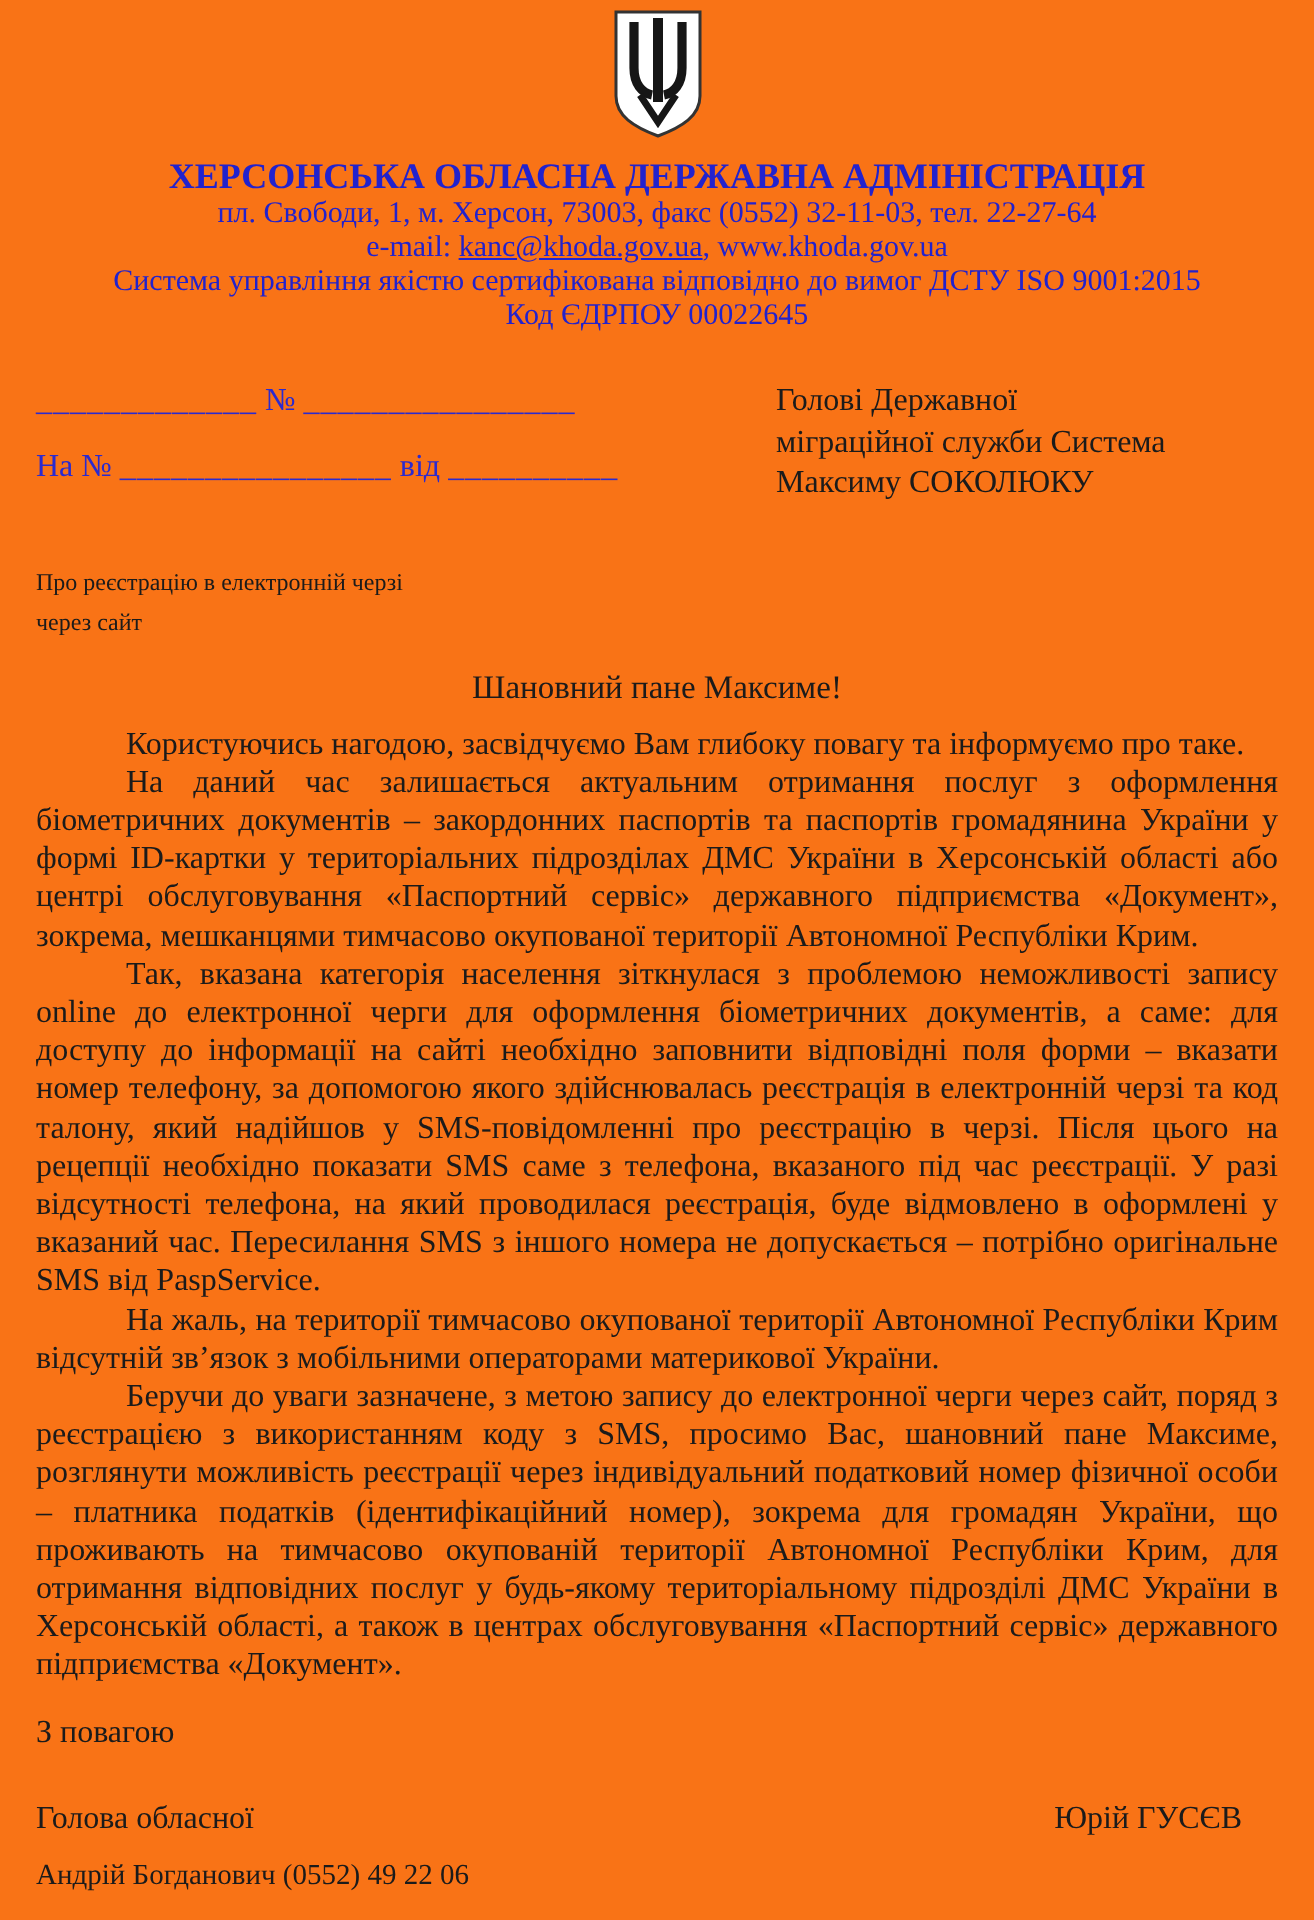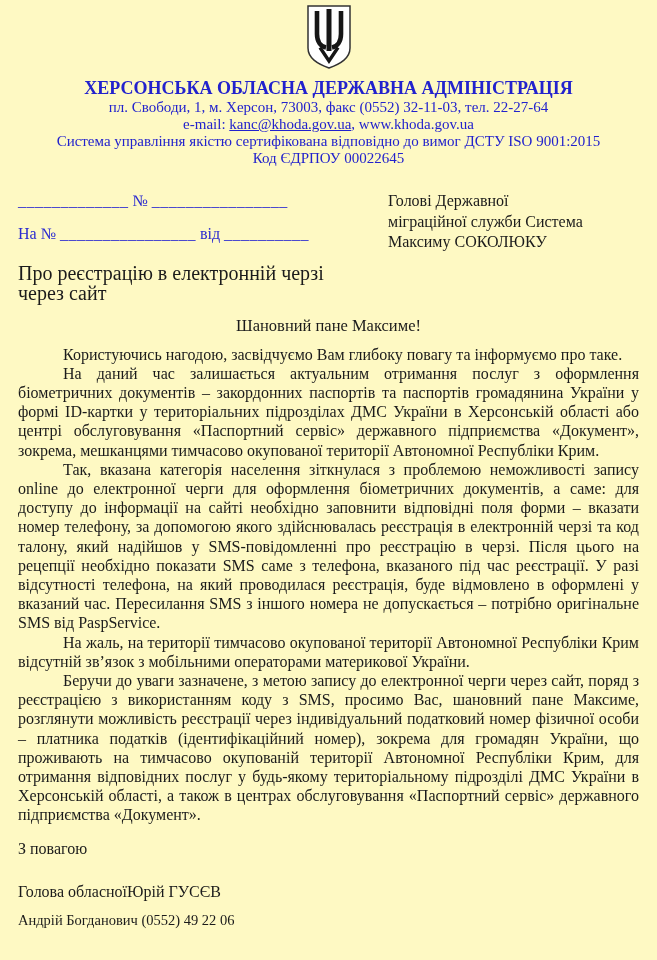--- a/index.html
+++ b/index.html
@@ -2,21 +2,21 @@
 <html lang="uk"><head>
 <meta charset="utf-8">
 <title>Letter</title>
 <style>
   * { margin:0; padding:0; box-sizing:border-box; }
   html,body { background:#ffffff; }
   .page {
     position:relative;
     width:657px; height:960px;
     margin:0 auto;
-    background:#fef9c3;
+    background:#f97316;
     font-family:"Liberation Serif", serif;
     color:#1b1b1b;
     overflow:hidden;
     padding:0 18px;
   }
   
   .coat { display:block; margin:4px auto 0; }
   .org-name {
     margin-top:7px;
     text-align:center;
@@ -34,35 +34,35 @@
     color:#2222cd; text-decoration:underline; cursor:pointer;
   }
   
   .ref-row { display:flex; margin-top:24px; }
   .ref-left { width:370px; color:#2a2ad0; font-size:16px; }
   .ref-line1 { line-height:20px; }
   .ref-line2 { line-height:20px; margin-top:13px; }
   .blank { letter-spacing:0.5px; }
   .recipient { font-size:16px; line-height:20.5px; color:#1b1b1b; }
   
-  .subject { margin-top:10px; font-size:20px; line-height:20px; }
+  .subject { margin-top:28px; font-size:12px; line-height:20px; }
   .salutation { margin-top:13px; text-align:center; font-size:16.5px; }
   
   .body { margin-top:9px; }
   .body p {
     font-size:16px;
     line-height:19.2px;
     text-align:justify;
     text-indent:45px;
   }
   
   .closing { margin-top:15px; font-size:16px; }
   .sig-row {
     margin-top:24px;
-    display:flex; justify-content:flex-start; align-items:flex-end;
+    display:flex; justify-content:space-between; align-items:flex-end;
     font-size:16px; line-height:20.5px;
   }
   .signer-name { font-size:16px; padding-right:18px; }
   .executor { margin-top:10px; font-size:14.5px; }
 </style>
 </head>
 <body>
 
 <div class="page">
 

